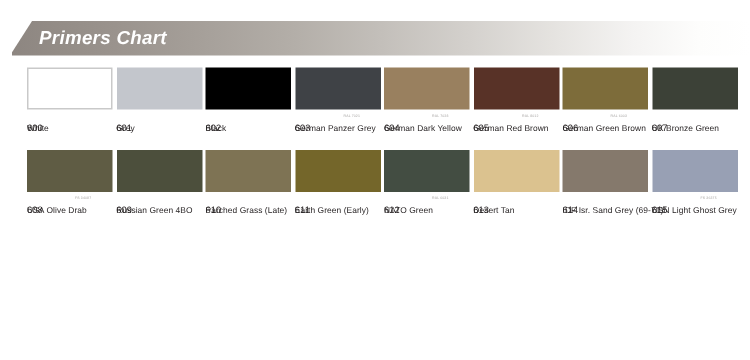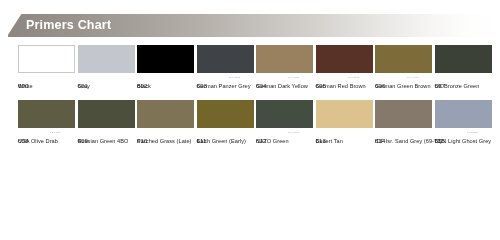--- a/index.html
+++ b/index.html
@@ -16,20 +16,21 @@
     position: relative;
   }
 
   
   #banner-wrap {
     position: absolute;
     left: 0;
     top: 14px;
     width: 424px;
     height: 23px;
+    font-style: italic;
   }
   #banner {
     position: absolute;
     left: 8px;
     top: 0;
     width: 492px;
     height: 23px;
     background: linear-gradient(to right,
         #8d8681 0%,
         #938c86 6%,

